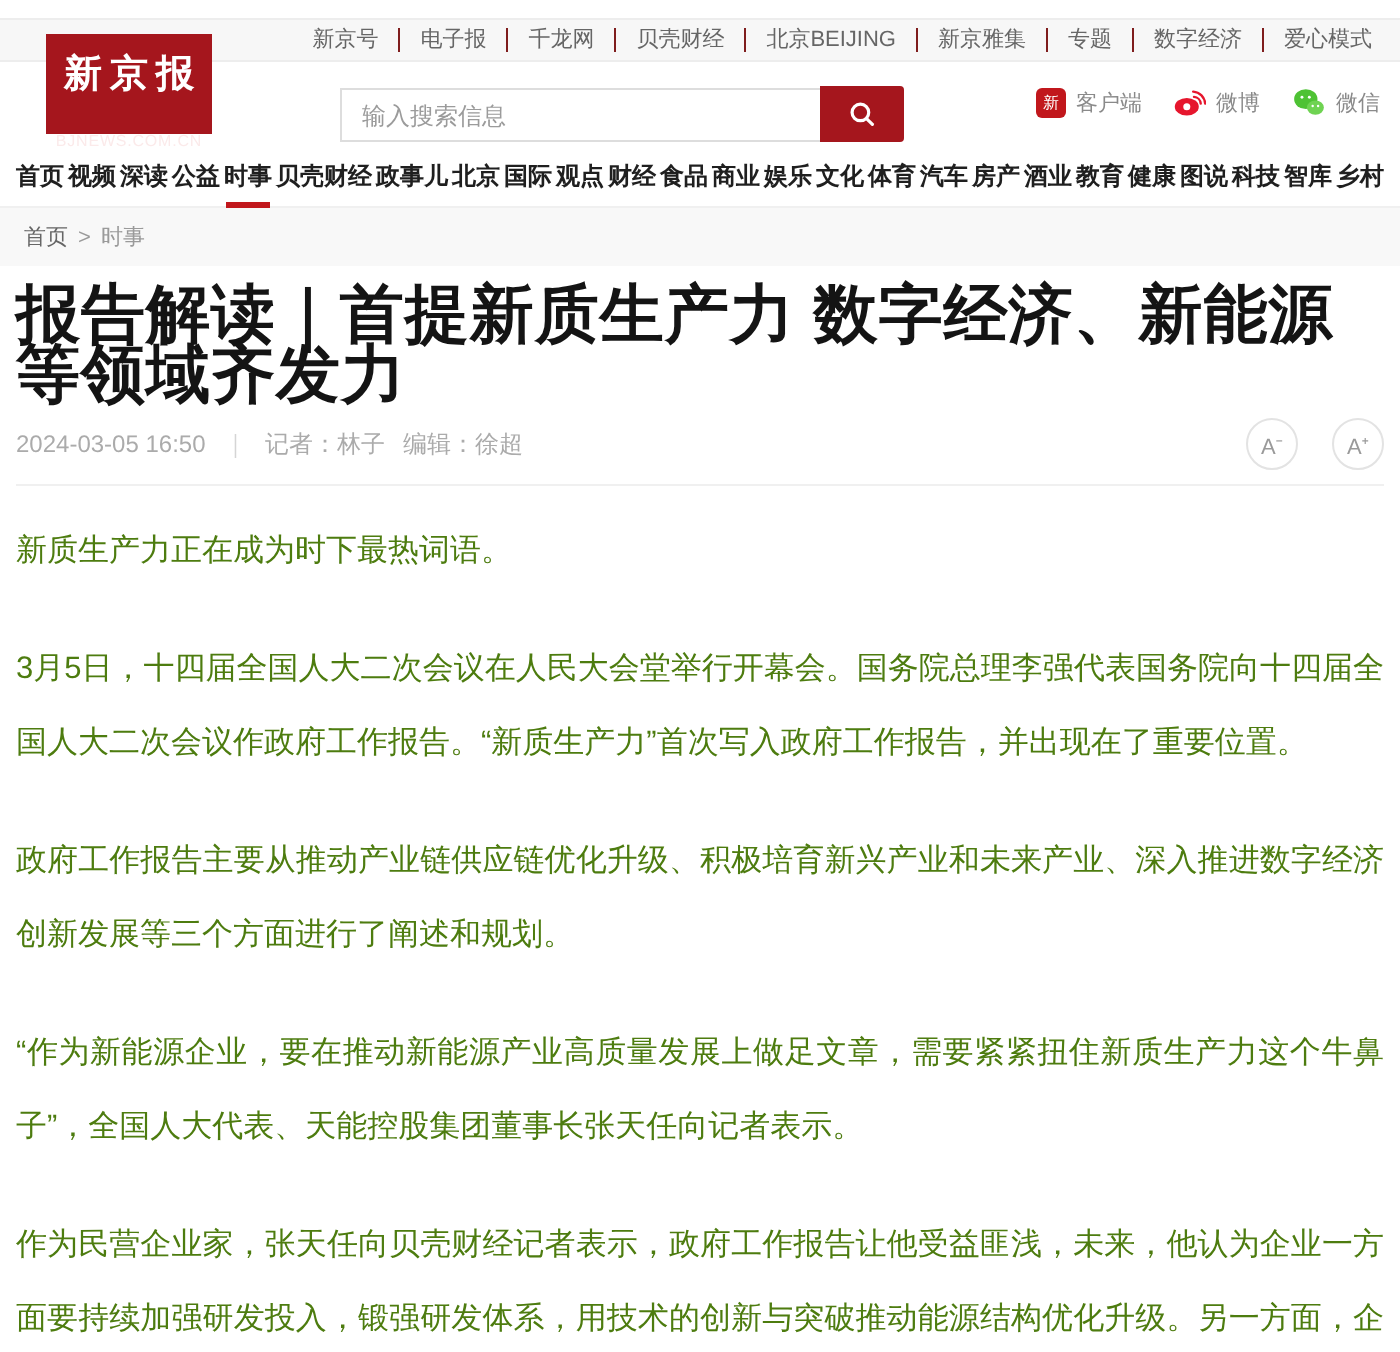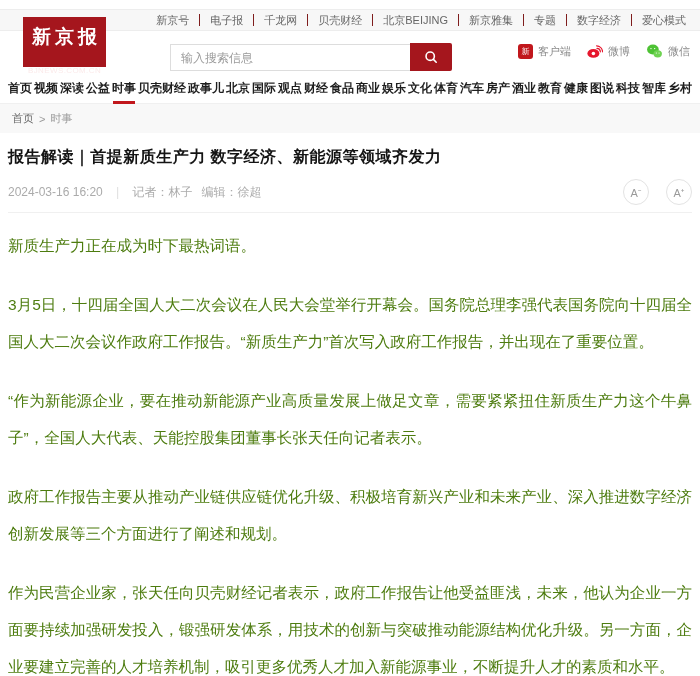--- a/index.html
+++ b/index.html
@@ -58,21 +58,21 @@
 
   
   .breadcrumb-bar {
     height: 30px; background: #f8f8f8; border-top: 1px solid #f0f0f0;
     display: flex; align-items: center; padding: 0 12px; font-size: 11px; color: #9a9a9a; gap: 5px;
   }
   .crumb-home { color: #666; cursor: pointer; }
 
   
   .content { padding: 0 8px; }
-  .article-title { font-size: 16px; font-weight: bold; color: #141414; line-height: 30px; margin-top: 9px; letter-spacing: 0.5px; }
+  .article-title { font-size: 32px; font-weight: bold; color: #141414; line-height: 30px; margin-top: 9px; letter-spacing: 0.5px; }
   .meta-row { display: flex; align-items: center; margin-top: 7px; font-size: 12px; color: #abababs; color: #ababab; height: 26px; gap: 9px; }
   .meta-sep { color: #d5d5d5; }
   .meta-right { margin-left: auto; display: flex; gap: 17px; }
   .font-btn {
     width: 26px; height: 26px; border: 1px solid #e3e3e3; border-radius: 50%;
     background: #fff; color: #9a9a9a; font-size: 11px; cursor: pointer;
     display: flex; align-items: center; justify-content: center; padding: 0;
   }
   .divider { height: 1px; background: #f0f0f0; margin-top: 7px; }
   .article-body { margin-top: 14px; }
@@ -177,34 +177,34 @@
   <div class="breadcrumb-bar">
     <span class="crumb-home">首页</span>
     <span class="crumb-sep">&gt;</span>
     <span class="crumb-current">时事</span>
   </div>
 
   <div class="content">
     <h1 class="article-title">报告解读｜首提新质生产力 数字经济、新能源等领域齐发力</h1>
 
     <div class="meta-row">
-      <span>2024-03-16 16:20</span>
+      <span>2024-03-05 16:50</span>
       <span class="meta-sep">｜</span>
       <span>记者：林子</span>
       <span>编辑：徐超</span>
       <span class="meta-right">
         <button class="font-btn">A⁻</button>
         <button class="font-btn">A⁺</button>
       </span>
     </div>
 
     <div class="divider"></div>
 
     <div class="article-body">
       <p>新质生产力正在成为时下最热词语。</p>
       <p>3月5日，十四届全国人大二次会议在人民大会堂举行开幕会。国务院总理李强代表国务院向十四届全国人大二次会议作政府工作报告。“新质生产力”首次写入政府工作报告，并出现在了重要位置。</p>
+      <p>政府工作报告主要从推动产业链供应链优化升级、积极培育新兴产业和未来产业、深入推进数字经济创新发展等三个方面进行了阐述和规划。</p>
       <p>“作为新能源企业，要在推动新能源产业高质量发展上做足文章，需要紧紧扭住新质生产力这个牛鼻子”，全国人大代表、天能控股集团董事长张天任向记者表示。</p>
-      <p>政府工作报告主要从推动产业链供应链优化升级、积极培育新兴产业和未来产业、深入推进数字经济创新发展等三个方面进行了阐述和规划。</p>
       <p>作为民营企业家，张天任向贝壳财经记者表示，政府工作报告让他受益匪浅，未来，他认为企业一方面要持续加强研发投入，锻强研发体系，用技术的创新与突破推动能源结构优化升级。另一方面，企业要建立完善的人才培养机制，吸引更多优秀人才加入新能源事业，不断提升人才的素质和水平。</p>
     </div>
   </div>
 
 </div>
 
 </body></html>

